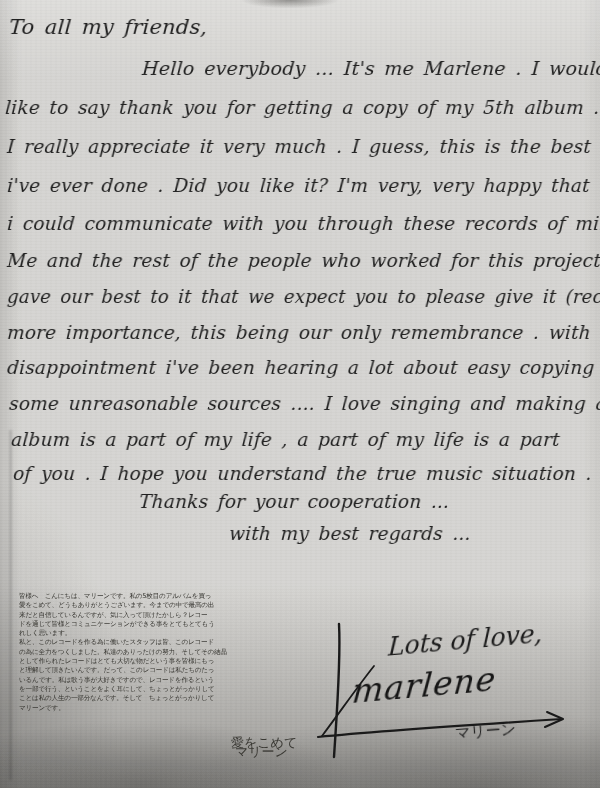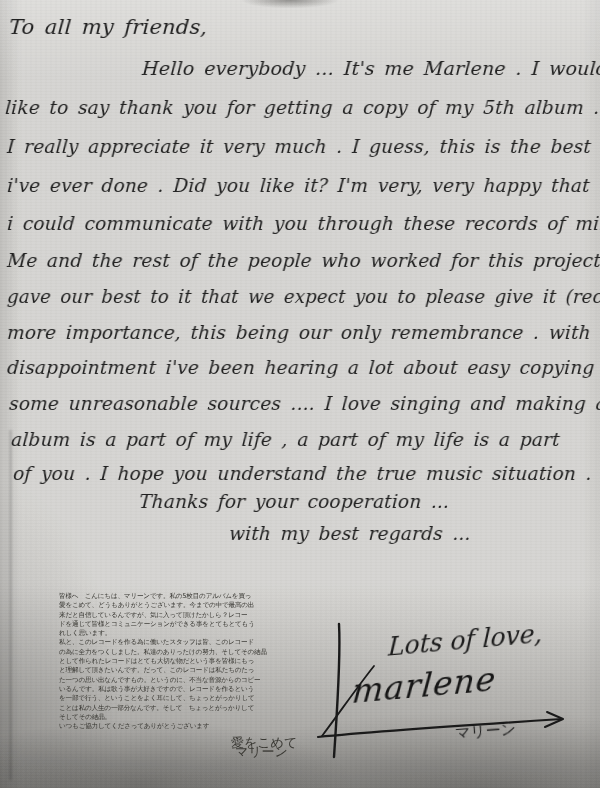--- a/index.html
+++ b/index.html
@@ -47,21 +47,21 @@
   .hl10{left:10px;top:393px;}
   .hl11{left:12px;top:429px;}
   .hl12{left:14px;top:463px;}
   .hl13{left:140px;top:491px;}
   .hl14{left:230px;top:523px;}
   
   .jp{
     position:absolute;left:19px;top:592px;width:282px;
     font-family:"DejaVu Sans",sans-serif;
     font-size:6.6px;line-height:9.3px;letter-spacing:-.2px;
-    color:#35342f;filter:blur(.45px);margin-left:40px;
+    color:#35342f;filter:blur(.45px);
   }
   .jp div{white-space:nowrap;overflow:hidden;}
   
   .jp-close{
     position:absolute;left:231px;top:739px;
     font-family:Liberation Mono, monospace;font-size:13px;line-height:9px;
     color:#3a3934;filter:blur(.35px);
   }
   .jp-close .l2{margin-left:4px;}
   
@@ -108,26 +108,24 @@
   <div class="jp">
     <div>皆様へ　こんにちは、マリーンです。私の5枚目のアルバムを買っ</div>
     <div>愛をこめて、どうもありがとうございます。今までの中で最高の出</div>
     <div>来だと自信しているんですが、気に入って頂けたかしら？レコー</div>
     <div>ドを通じて皆様とコミュニケーションができる事をとてもとてもう</div>
     <div>れしく思います。</div>
     <div>私と、このレコードを作る為に働いたスタッフは皆、このレコード</div>
     <div>の為に全力をつくしました。私達のありったけの努力、そしてその結晶</div>
     <div>として作られたレコードはとても大切な物だという事を皆様にもっ</div>
     <div>と理解して頂きたいんです。だって、このレコードは私たちのたっ</div>
-    <div>た一つの思い出なんですもの。というのに、不当な音源からのコピー</div>
     <div>いるんです。私は歌う事が大好きですので、レコードを作るという</div>
     <div>を一部で行う、ということをよく耳にして、ちょっとがっかりして</div>
     <div>ことは私の人生の一部分なんです。そして　ちょっとがっかりして</div>
-    <div>そしてその結晶。</div>
-    <div>いつもご協力してくださってありがとうございます</div>
+    <div>マリーンです。</div>
   </div>
 
   <div class="jp-close">
     <div class="l1">愛をこめて</div>
     <div class="l2">マリーン</div>
   </div>
 
   <div class="sig-closing">Lots of love,</div>
   <div class="sig-name">marlene</div>
 

